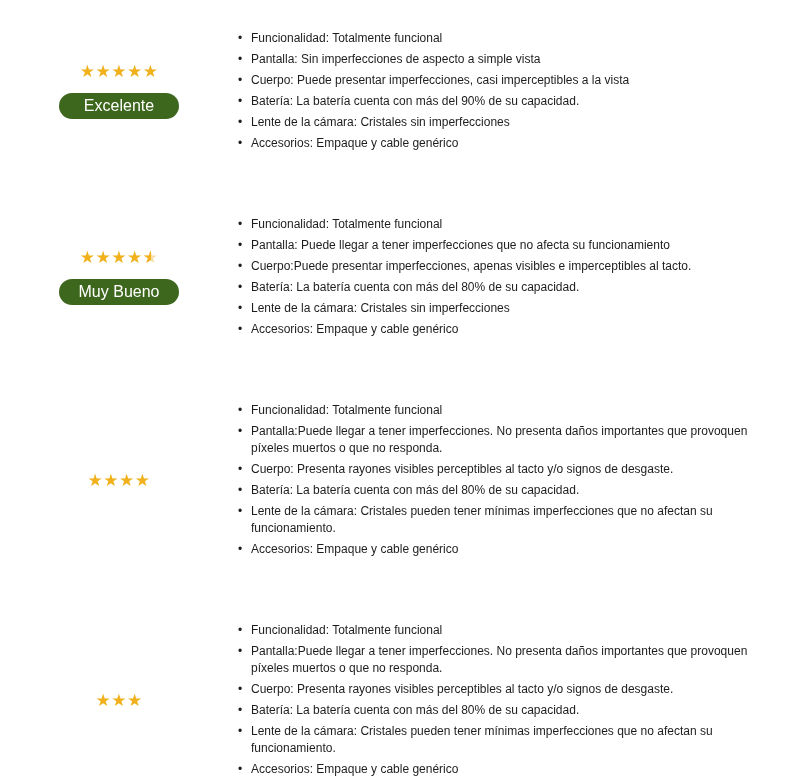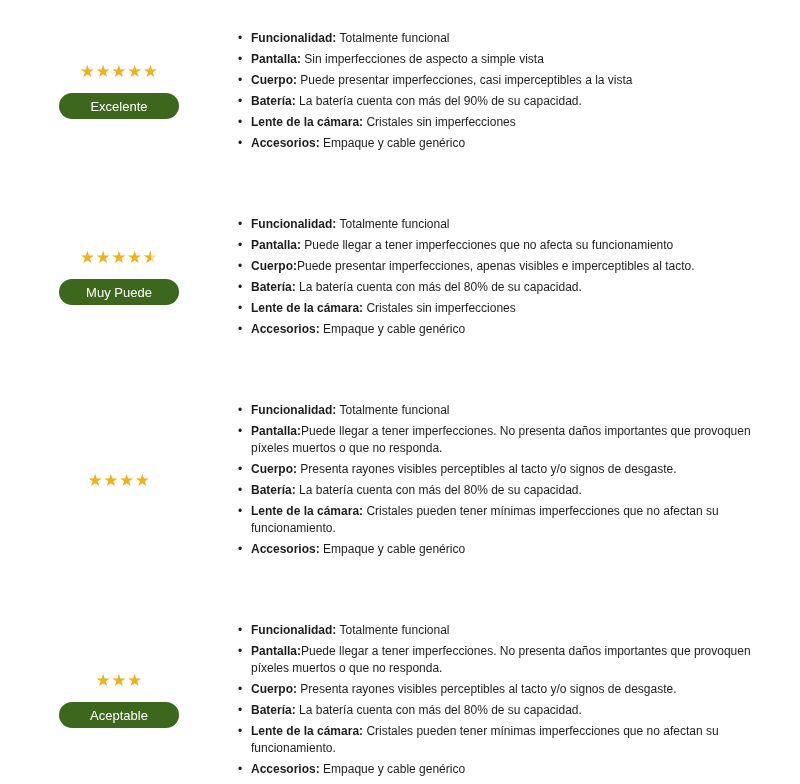--- a/index.html
+++ b/index.html
@@ -55,21 +55,21 @@
   }
   .badge {
     margin-top: 13px;
     width: 120px;
     height: 26px;
     border: none;
     border-radius: 999px;
     background: var(--badge-color, #3e671e);
     color: var(--badge-text-color, #ffffff);
     font-family: "Liberation Sans", sans-serif;
-    font-size: 13px;
+    font-size: 16px;
     display: flex;
     align-items: center;
     justify-content: center;
     cursor: pointer;
   }
   .tier-right {
     flex: 1;
     max-width: 552px;
     padding-right: 14px;
   }
@@ -87,21 +87,21 @@
   }
   ul.criteria li:last-child {
     margin-bottom: 0;
   }
   ul.criteria li .bullet {
     position: absolute;
     left: 0;
     top: 0;
   }
   ul.criteria li b {
-    font-weight: bold;
+    font-weight: normal;
   }
 </style>
 </head>
 <body>
 
 <div class="tiers">
   <div class="tier-row">
     <div class="tier-left">
       <div class="stars">
           <span class="star">★</span>
@@ -126,21 +126,21 @@
 
   <div class="tier-row">
     <div class="tier-left">
       <div class="stars">
           <span class="star">★</span>
           <span class="star">★</span>
           <span class="star">★</span>
           <span class="star">★</span>
           <span class="star half"><span class="base">★</span><span class="fill">★</span></span>
         </div>
-      <button class="badge">Muy Puede</button>
+      <button class="badge">Muy Bueno</button>
     </div>
     <div class="tier-right">
       <ul class="criteria">
           <li><span class="bullet">•</span><b>Funcionalidad:</b> Totalmente funcional</li>
           <li><span class="bullet">•</span><b>Pantalla:</b> Puede llegar a tener imperfecciones que no afecta su funcionamiento</li>
           <li><span class="bullet">•</span><b>Cuerpo:</b>Puede presentar imperfecciones, apenas visibles e imperceptibles al tacto.</li>
           <li><span class="bullet">•</span><b>Batería:</b> La batería cuenta con más del 80% de su capacidad.</li>
           <li><span class="bullet">•</span><b>Lente de la cámara:</b> Cristales sin imperfecciones</li>
           <li><span class="bullet">•</span><b>Accesorios:</b> Empaque y cable genérico</li>
         </ul>
@@ -168,21 +168,20 @@
     </div>
   </div>
 
   <div class="tier-row">
     <div class="tier-left">
       <div class="stars">
           <span class="star">★</span>
           <span class="star">★</span>
           <span class="star">★</span>
         </div>
-      <button class="badge">Aceptable</button>
     </div>
     <div class="tier-right">
       <ul class="criteria">
           <li><span class="bullet">•</span><b>Funcionalidad:</b> Totalmente funcional</li>
           <li><span class="bullet">•</span><b>Pantalla:</b>Puede llegar a tener imperfecciones. No presenta daños importantes que provoquen píxeles muertos o que no responda.</li>
           <li><span class="bullet">•</span><b>Cuerpo:</b> Presenta rayones visibles perceptibles al tacto y/o signos de desgaste.</li>
           <li><span class="bullet">•</span><b>Batería:</b> La batería cuenta con más del 80% de su capacidad.</li>
           <li><span class="bullet">•</span><b>Lente de la cámara:</b> Cristales pueden tener mínimas imperfecciones que no afectan su funcionamiento.</li>
           <li><span class="bullet">•</span><b>Accesorios:</b> Empaque y cable genérico</li>
         </ul>

